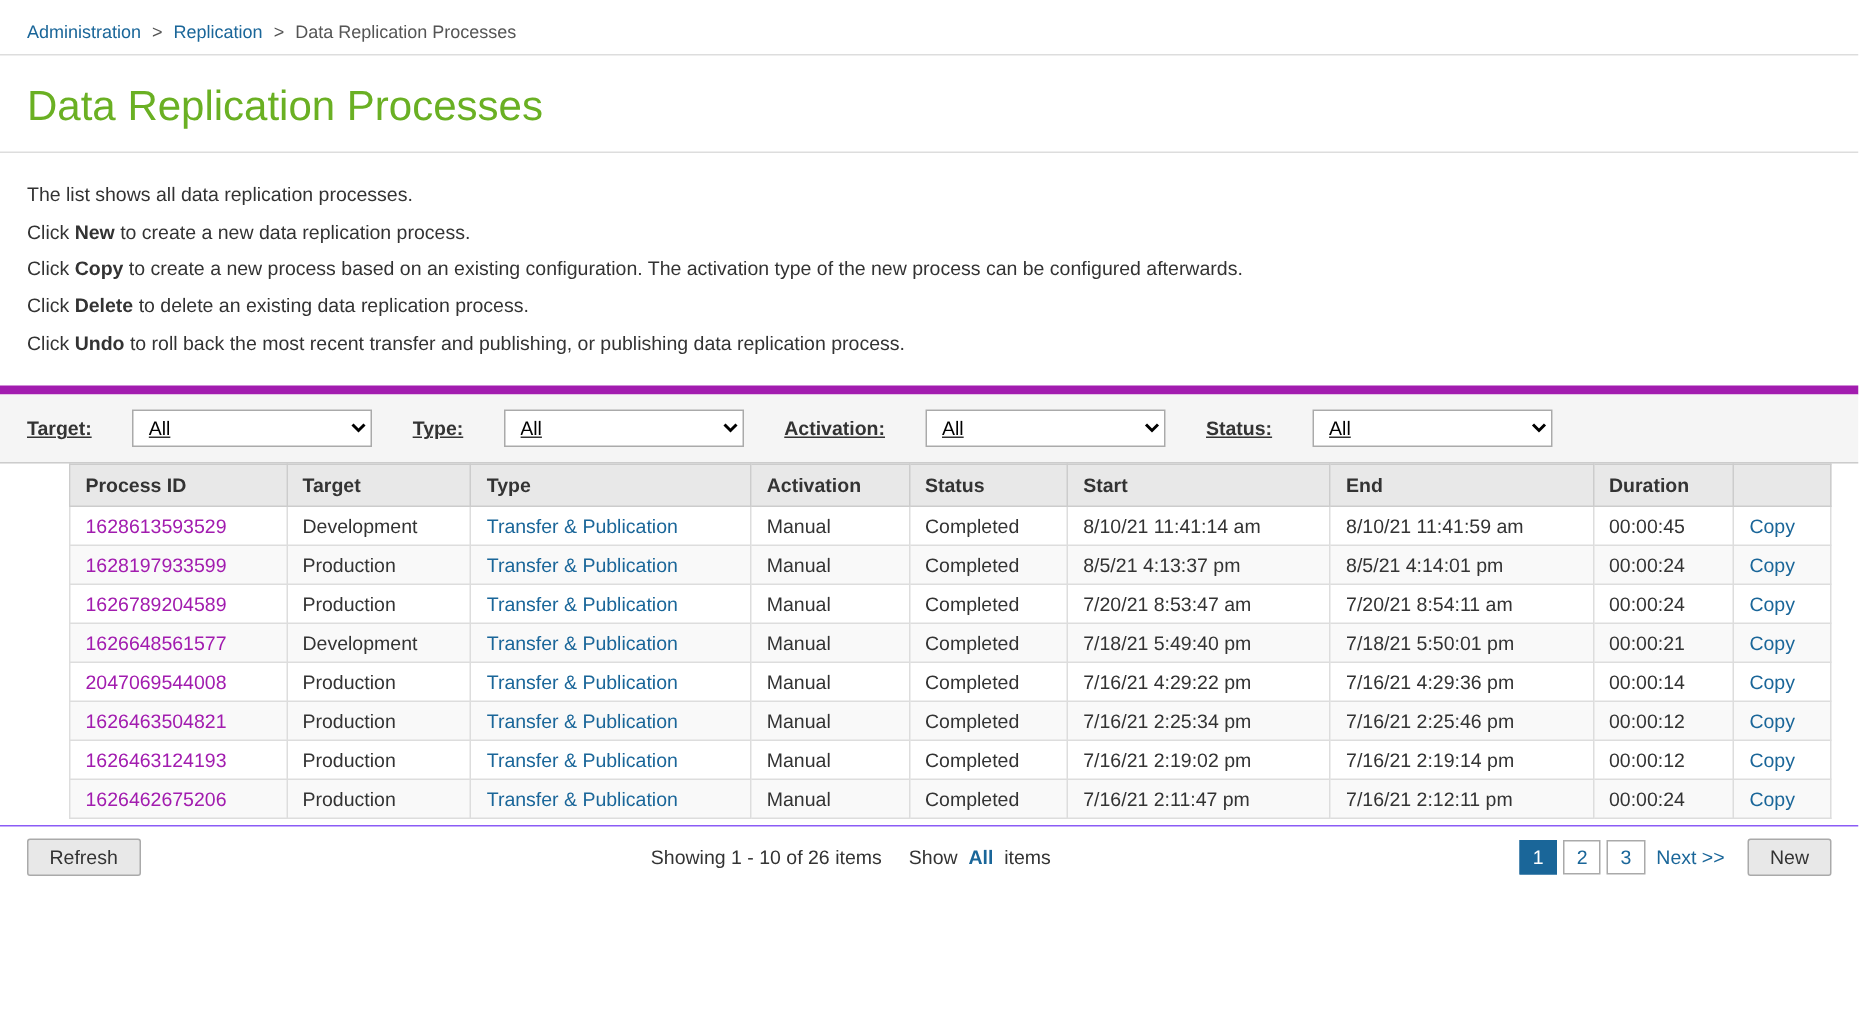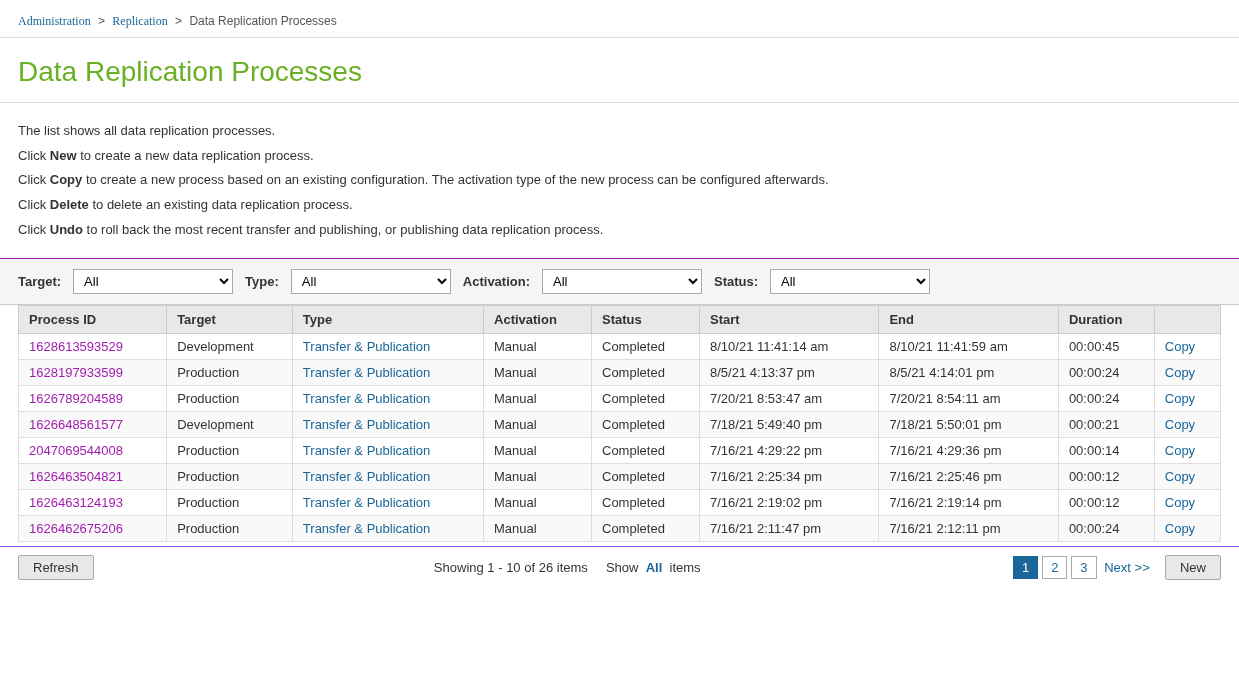--- a/index.html
+++ b/index.html
@@ -1,42 +1,42 @@
 <!DOCTYPE html>
 <html><head>
   <meta charset="utf-8">
   <style>
     * { box-sizing: border-box; margin: 0; padding: 0; }
     body { font-family: Arial, Helvetica, sans-serif; font-size: 13px; color: #333; background: #fff; }
     
     .breadcrumb { padding: 14px 18px 8px; font-size: 12px; color: #555; border-bottom: 1px solid #ddd; }
-    .breadcrumb a { color: #1a6699; text-decoration: none; font-family: Liberation Serif, serif; }
+    .breadcrumb a { color: #1a6699; text-decoration: none; }
     .breadcrumb-sep { margin: 0 4px; color: #555; }
     
     .page-header { padding: 18px 18px 14px; border-bottom: 1px solid #ddd; }
     .page-title { font-size: 28px; color: #6ab023; font-weight: normal; }
     
-    .description-box { padding: 16px 18px; border-bottom: 1px solid #a21caf; line-height: 1.9; }
+    .description-box { padding: 16px 18px; border-bottom: 6px solid #a21caf; line-height: 1.9; }
     .description-box p { font-size: 13px; }
     .description-box strong { font-weight: bold; }
     
-    .filter-bar { display: flex; align-items: center; gap: 12px; padding: 10px 18px; border-bottom: 1px solid #ccc; background: #f5f5f5; }
+    .filter-bar { display: flex; align-items: center; gap: 27px; padding: 10px 18px; border-bottom: 1px solid #ccc; background: #f5f5f5; text-decoration: underline; }
     .filter-bar label { font-weight: bold; font-size: 13px; }
     .filter-bar select { padding: 3px 6px; font-size: 13px; border: 1px solid #aaa; background: #fff; min-width: 160px; }
     
     .data-table { width: 100%; border-collapse: collapse; }
     .data-table th { background: #e8e8e8; border: 1px solid #ccc; padding: 6px 10px; text-align: left; font-weight: bold; font-size: 13px; }
     .data-table td { border: 1px solid #ddd; padding: 5px 10px; font-size: 13px; vertical-align: middle; }
     .data-table tr:nth-child(even) td { background: #f9f9f9; }
     .data-table tr:nth-child(odd) td { background: #fff; }
     .data-table a.process-link { color: #a21caf; text-decoration: none; }
     .data-table a.type-link { color: #1a6699; text-decoration: none; }
     .data-table a.copy-link { color: #1a6699; text-decoration: none; }
     
-    .table-wrapper { padding: 0 18px; }
+    .table-wrapper { padding: 0 18px; margin-left: 28px; }
     
     .footer-bar { display: flex; align-items: center; justify-content: space-between; padding: 8px 18px; border-top: 1px solid #8b5cf6; margin-top: 4px; }
     .footer-left { display: flex; gap: 8px; }
     .footer-center { font-size: 13px; color: #333; margin-left: 28px; }
     .footer-right { display: flex; align-items: center; gap: 4px; font-size: 13px; }
     
     .btn { padding: 4px 14px; font-size: 13px; border: 1px solid #aaa; background: #e8e8e8; cursor: pointer; border-radius: 2px; color: #333; }
     
     .pagination-btn { display: inline-block; padding: 3px 8px; border: 1px solid #aaa; font-size: 13px; cursor: pointer; text-decoration: none; color: #1a6699; background: #fff; }
     .pagination-btn.active { background: #1a6699; color: #fff; border-color: #1a6699; }

